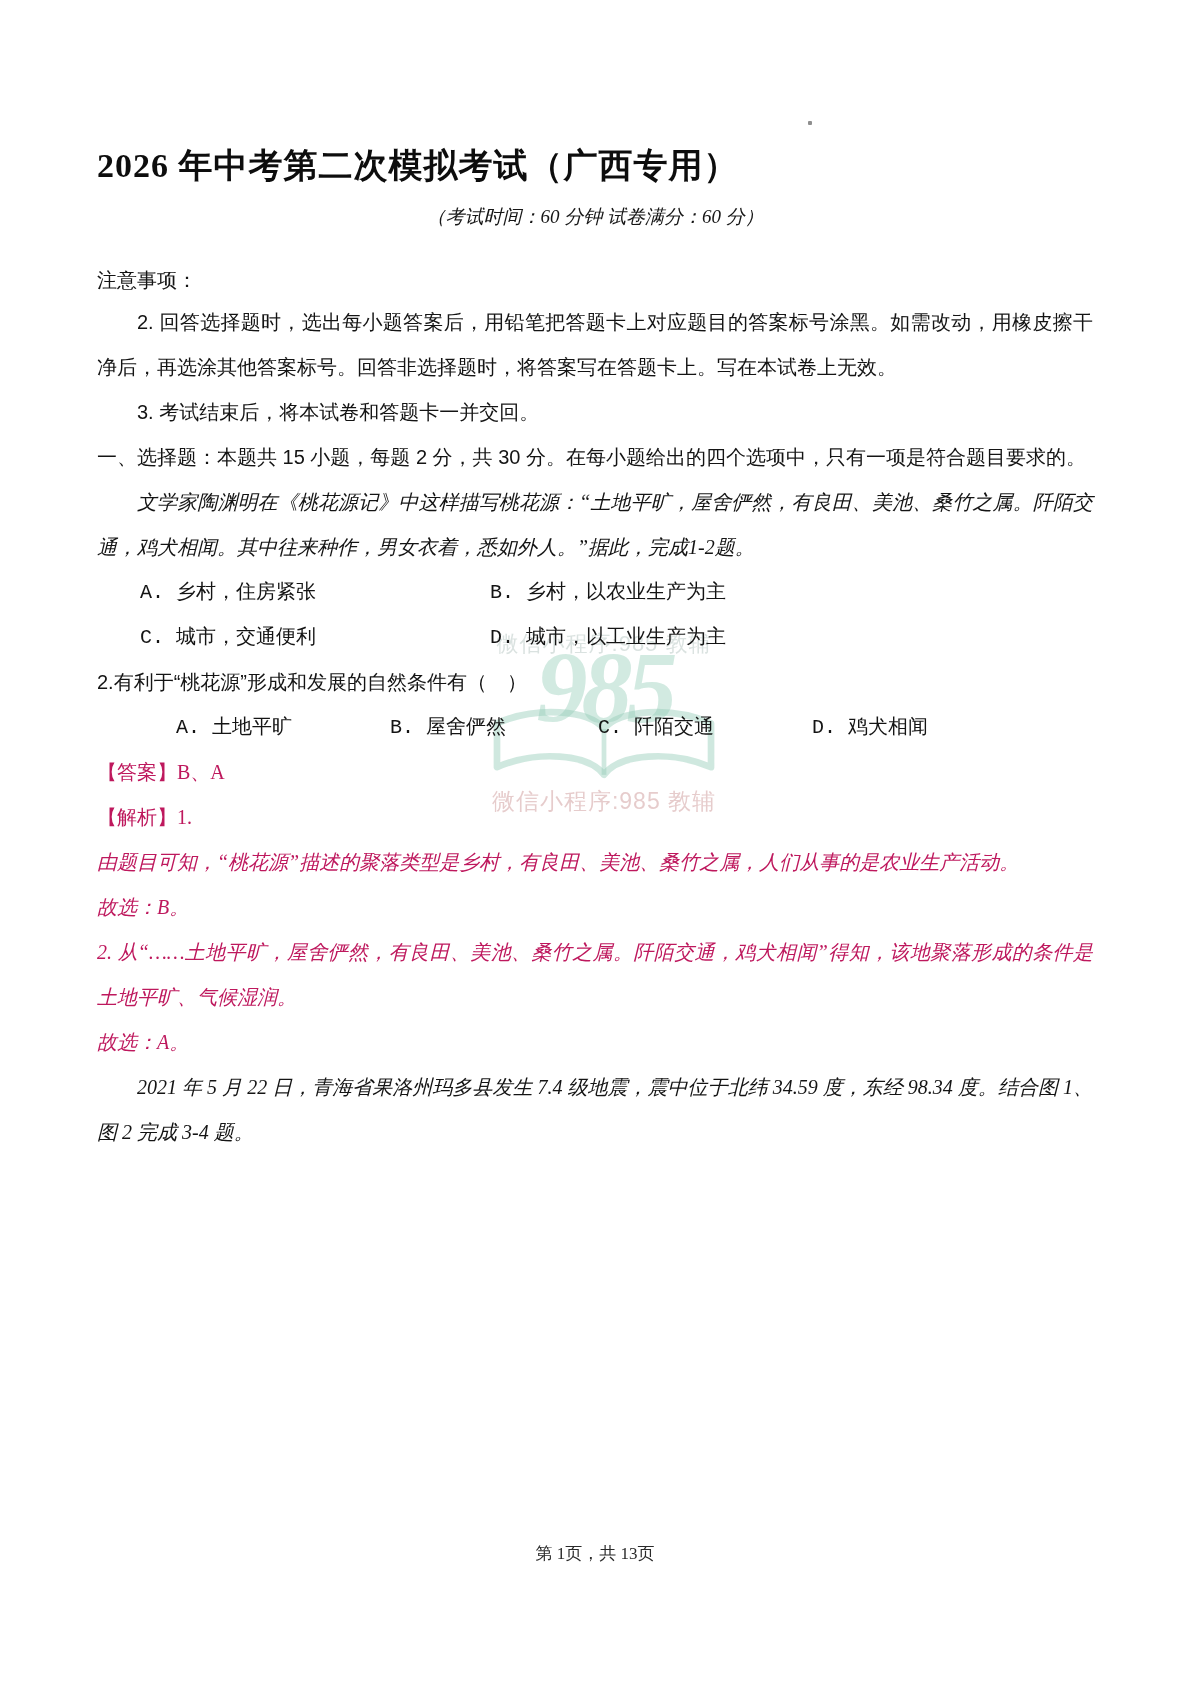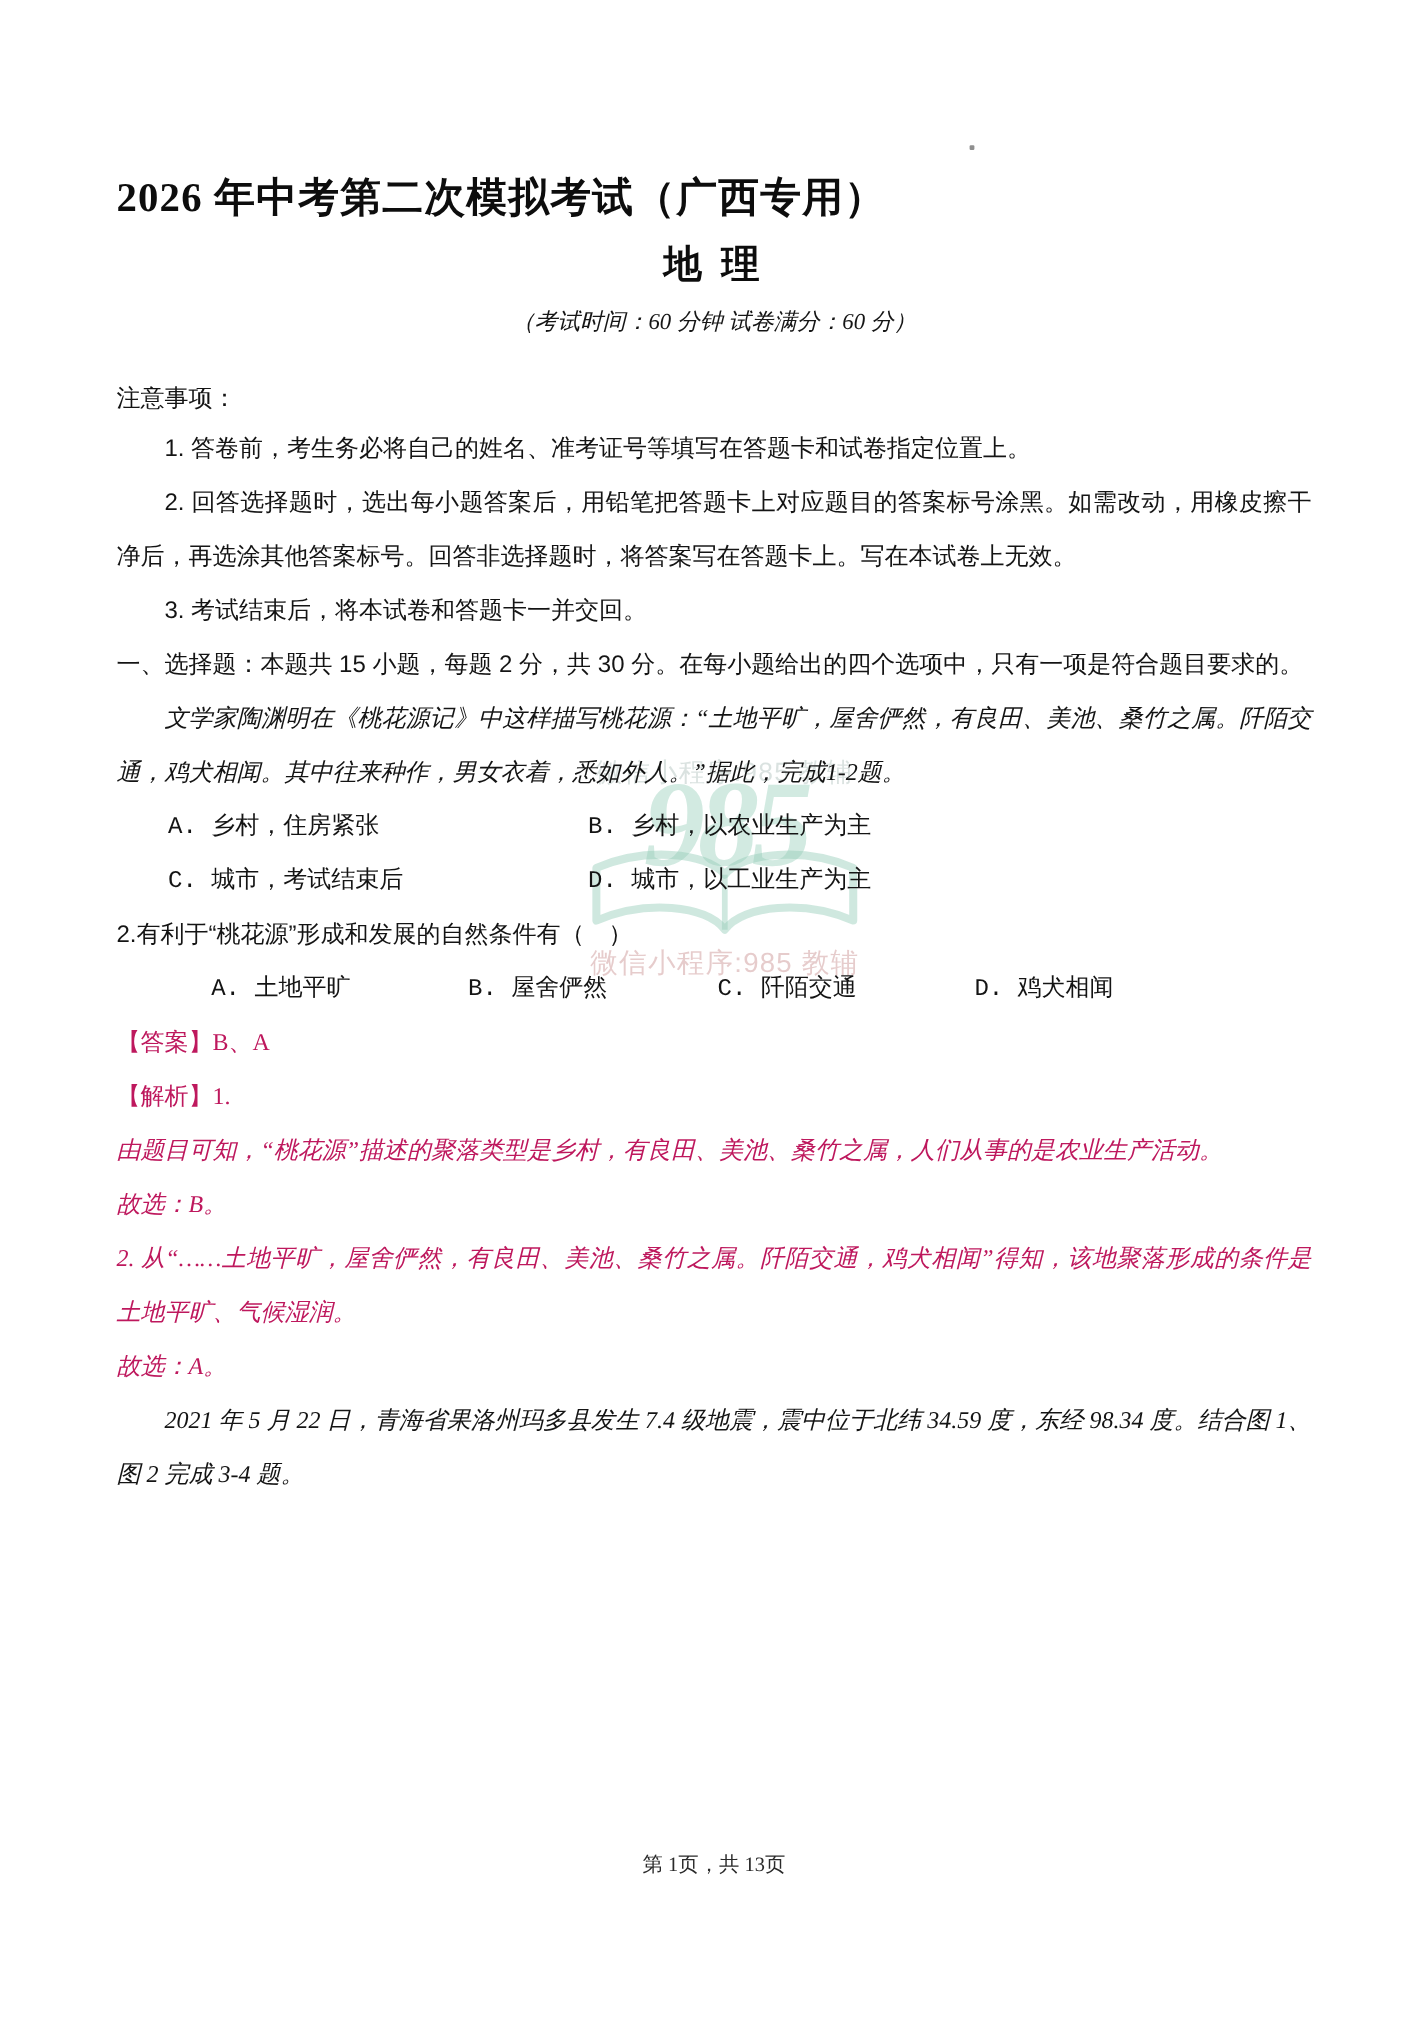--- a/index.html
+++ b/index.html
@@ -114,37 +114,35 @@
     </svg>
   </div>
   <div class="wm-caption">微信小程序:985 教辅</div>
 </div>
 
 <div class="stray-mark"></div>
 
 <div class="content">
 
   <div class="doc-title">2026 年中考第二次模拟考试（广西专用）</div>
-  <div class="doc-subject">地 理</div>
   <div class="exam-info">（考试时间：60 分钟 试卷满分：60 分）</div>
 
   <div class="line hei notice-heading">注意事项：</div>
-  <p class="line hei indent2 just">1. 答卷前，考生务必将自己的姓名、准考证号等填写在答题卡和试卷指定位置上。</p>
   <p class="line hei indent2 just">2. 回答选择题时，选出每小题答案后，用铅笔把答题卡上对应题目的答案标号涂黑。如需改动，用橡皮擦干净后，再选涂其他答案标号。回答非选择题时，将答案写在答题卡上。写在本试卷上无效。</p>
   <p class="line hei indent2 just">3. 考试结束后，将本试卷和答题卡一并交回。</p>
 
   <p class="line hei hang2 just">一、选择题：本题共 15 小题，每题 2 分，共 30 分。在每小题给出的四个选项中，只有一项是符合题目要求的。</p>
 
   <p class="line kai indent2 just">文学家陶渊明在《桃花源记》中这样描写桃花源：“土地平旷，屋舍俨然，有良田、美池、桑竹之属。阡陌交通，鸡犬相闻。其中往来种作，男女衣着，悉如外人。”据此，完成1-2题。</p>
 
   <p class="line hei opt-row opt-2">
     <span class="opt">A. 乡村，住房紧张</span><span class="opt">B. 乡村，以农业生产为主</span>
   </p>
   <p class="line hei opt-row opt-2">
-    <span class="opt">C. 城市，考试结束后</span><span class="opt">D. 城市，以工业生产为主</span>
+    <span class="opt">C. 城市，交通便利</span><span class="opt">D. 城市，以工业生产为主</span>
   </p>
 
   <p class="line hei">2.有利于“桃花源”形成和发展的自然条件有（　）</p>
   <p class="line hei opt-row opt-4">
     <span class="opt">A. 土地平旷</span><span class="opt">B. 屋舍俨然</span><span class="opt">C. 阡陌交通</span><span class="opt">D. 鸡犬相闻</span>
   </p>
 
   <p class="line song red">
     <span>【答案】</span><span>B、A</span>
   </p>

